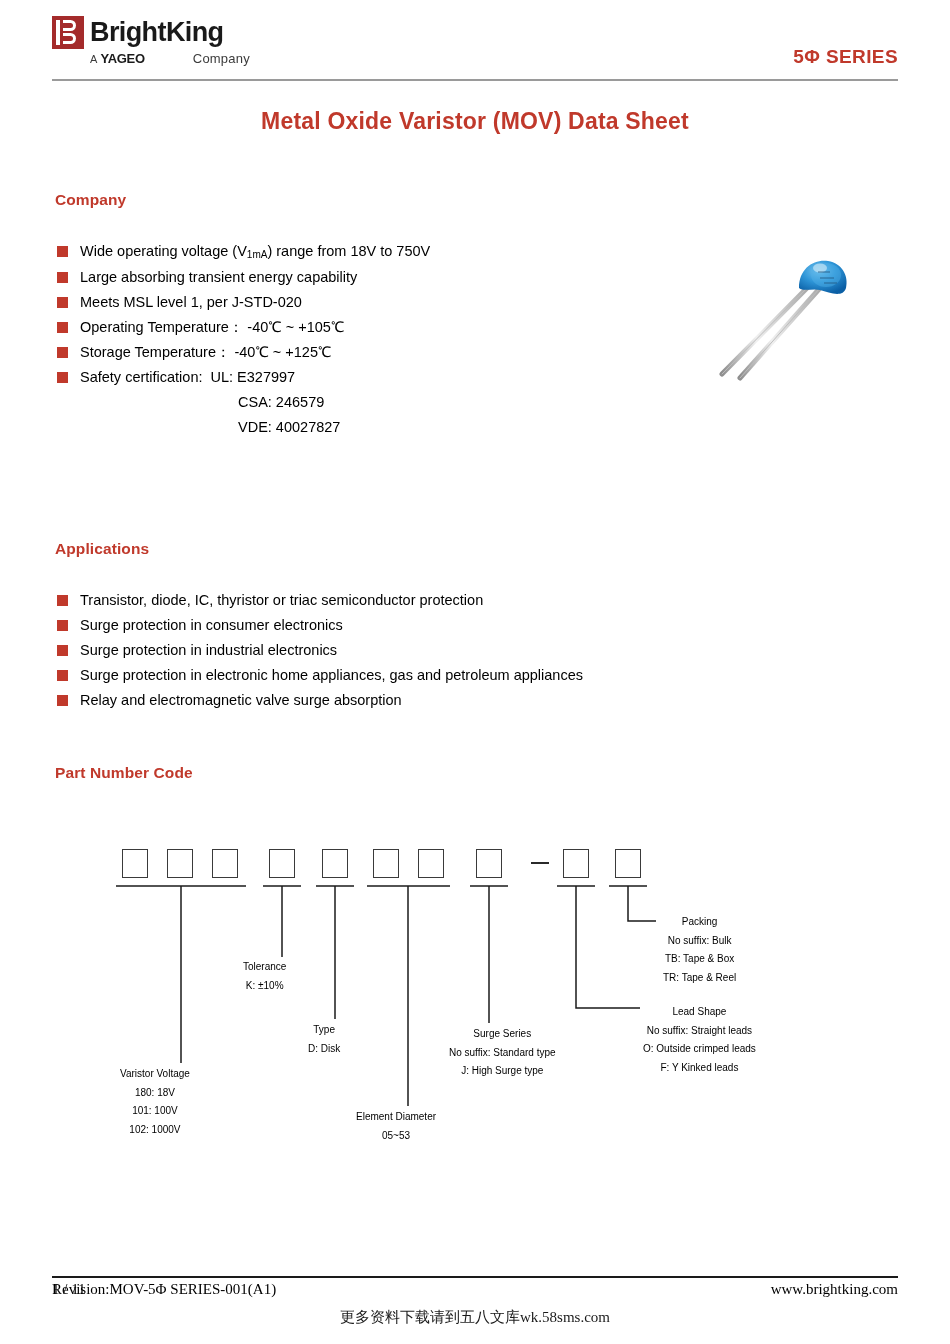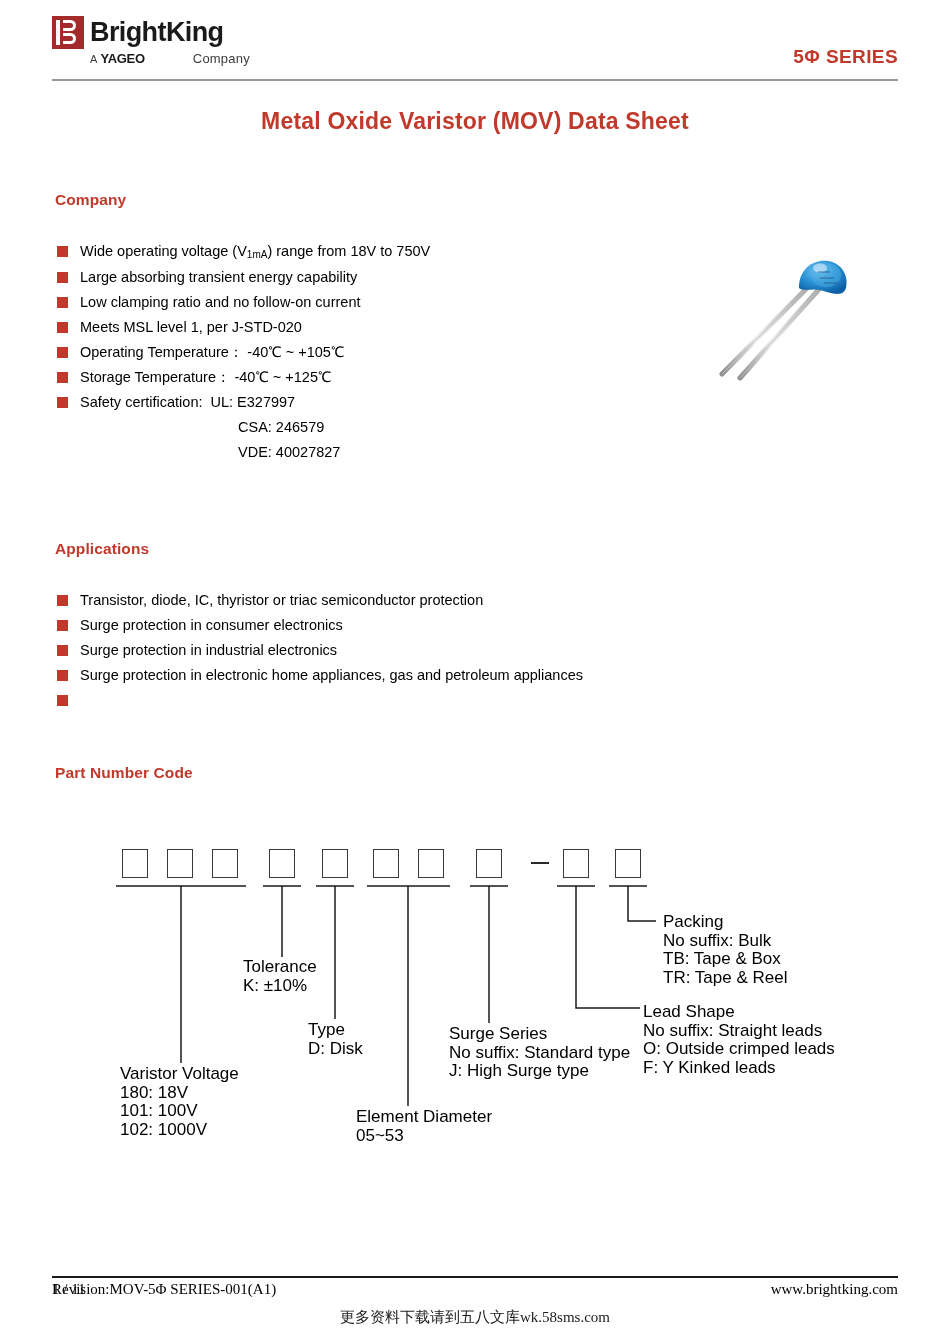--- a/index.html
+++ b/index.html
@@ -199,24 +199,25 @@
     background: #fff;
   }
   .pnc-dash {
     position: absolute;
     height: 2.4px;
     width: 18px;
     background: #2a2a2a;
   }
   .callout {
     position: absolute;
-    font-size: 17px;
+    font-size: 10px;
     line-height: 18.5px;
     color: #000;
     white-space: nowrap;
+    text-align: center;
   }
 
   
   #footer-rule {
     position: absolute;
     left: 52px;
     top: 1276px;
     width: 846px;
     height: 1.6px;
     background: #1a1a1a;
@@ -275,24 +276,20 @@
   <div class="section-heading" id="features-heading">Company</div>
 
   <ul class="bullet-list" id="features-list">
     <li>
       <span class="bullet-sq"></span>
       <span class="bullet-text"><span>Wide operating voltage (V</span><span class="sub">1mA</span><span>) range from 18V to 750V</span></span>
     </li>
     <li>
       <span class="bullet-sq"></span>
       <span class="bullet-text">Large absorbing transient energy capability</span>
-    </li>
-    <li>
-      <span class="bullet-sq"></span>
-      <span class="bullet-text">Low clamping ratio and no follow-on current</span>
     </li>
     <li>
       <span class="bullet-sq"></span>
       <span class="bullet-text">Meets MSL level 1, per J-STD-020</span>
     </li>
     <li>
       <span class="bullet-sq"></span>
       <span class="bullet-text">Operating Temperature：  -40℃ ~ +105℃</span>
     </li>
     <li>
@@ -351,20 +348,21 @@
     <li>
       <span class="bullet-sq"></span>
       <span class="bullet-text">Surge protection in industrial electronics</span>
     </li>
     <li>
       <span class="bullet-sq"></span>
       <span class="bullet-text">Surge protection in electronic home appliances, gas and petroleum appliances</span>
     </li>
     <li>
       <span class="bullet-sq"></span>
+      <span class="bullet-text">Relay and electromagnetic valve surge absorption</span>
     </li>
   </ul>
 
   <div class="section-heading" id="pnc-heading">Part Number Code</div>
 
   <div class="pnc-box" style="left:122px; top:849px;"></div>
   <div class="pnc-box" style="left:167px; top:849px;"></div>
   <div class="pnc-box" style="left:212px; top:849px;"></div>
   <div class="pnc-box" style="left:269px; top:849px;"></div>
   <div class="pnc-box" style="left:322px; top:849px;"></div>

